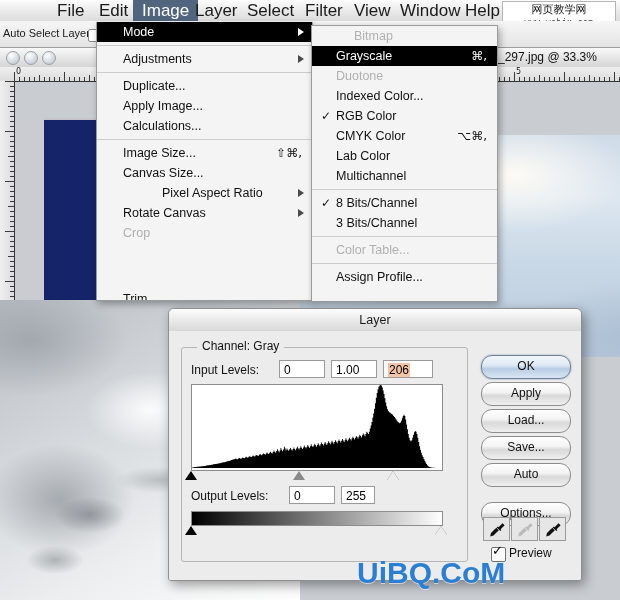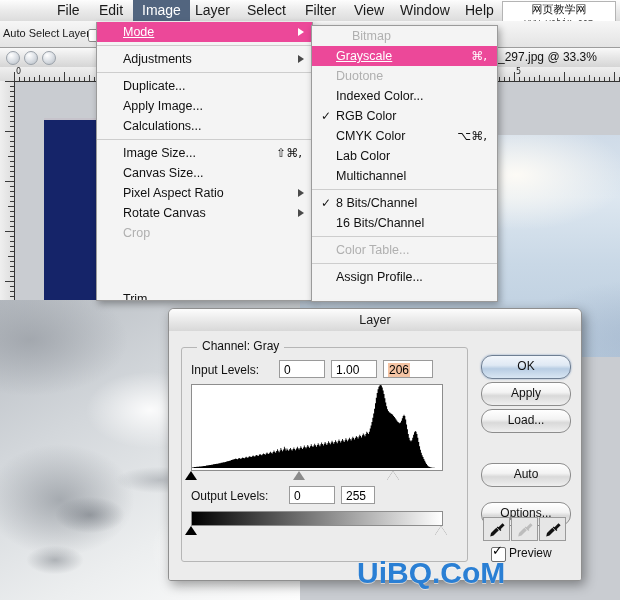--- a/index.html
+++ b/index.html
@@ -41,21 +41,21 @@
   }
 
   
   #navy-rect{position:absolute;left:44px;top:120px;width:52px;height:188px;background:#152469;}
   #navy-rect-top{position:absolute;left:44px;top:118px;width:52px;height:3px;background:#c6c3cb;}
 
   
   #menubar{position:absolute;left:0;top:0;width:620px;height:21px;
     background:linear-gradient(180deg,#fdfdfd 0%,#eaeaea 52%,#dcdcdc 100%);
     border-bottom:1px solid #a9a9a9;}
-  .menu-title{position:absolute;top:0;height:21px;line-height:21px;padding:0 9px;font-size:14px;color:#1a1a1a;white-space:nowrap;}
+  .menu-title{position:absolute;top:0;height:21px;line-height:21px;padding:0 9px;font-size:17px;color:#1a1a1a;white-space:nowrap;}
   .menu-title.sel{background:#52657f;color:#fff;}
   #watermark-top{position:absolute;right:4px;top:1px;width:112px;height:30px;
     background:#ffffff;border:1px solid #b4b4b4;text-align:center;}
   #watermark-top .cn{font-size:11px;line-height:15px;color:#111;letter-spacing:0px;font-family:"DejaVu Sans",sans-serif;}
   #watermark-top .en{font-size:8px;line-height:11px;color:#333;font-family:"DejaVu Sans Mono",monospace;letter-spacing:.5px;}
 
   
   #optionsbar{position:absolute;left:0;top:21px;width:620px;height:26px;
     background:linear-gradient(180deg,#f6f6f6 0%,#e4e4e4 100%);
     border-bottom:1px solid #9d9d9d;}
@@ -84,21 +84,21 @@
 
   
   #image-menu{position:absolute;left:96px;top:22px;width:215px;height:278px;
     background:#f4f4f4;border:1px solid #9b9b9b;border-top:none;
     box-shadow:2px 3px 7px rgba(0,0,0,.32);overflow:hidden;}
   #mode-menu{position:absolute;left:311px;top:25px;width:185px;height:275px;
     background:#f4f4f4;border:1px solid #9b9b9b;
     box-shadow:2px 3px 7px rgba(0,0,0,.32);overflow:hidden;}
   .mi{position:relative;height:20px;line-height:20px;padding-left:26px;font-size:12.5px;color:#101010;white-space:nowrap;}
   .mi.dim{color:#b0b0b0;}
-  .mi.hl{background:#ec4899;color:#fff;text-decoration:underline;}
+  .mi.hl{background:#000000;color:#fff;}
   .mi .shortcut{position:absolute;right:10px;top:0;font-size:12px;font-family:"DejaVu Sans",sans-serif;}
   .mi .arrow{position:absolute;right:8px;top:6px;width:0;height:0;
     border-left:6px solid #4a4a4a;border-top:4px solid transparent;border-bottom:4px solid transparent;}
   .mi.hl .arrow{border-left-color:#fff;}
   .mi .chk{position:absolute;left:9px;top:0;font-size:12px;}
   .sep{height:1px;margin:3px 0;background:#cdcdcd;}
 
   
   #levels{position:absolute;left:168px;top:308px;width:412px;height:271px;
     background:#ececec;border:1px solid #8f8f8f;border-radius:6px 6px 3px 3px;
@@ -382,39 +382,39 @@
     <div class="mi hl" style="padding-left: 26px;"><span>Mode</span><span class="arrow"></span></div>
     <div class="sep"></div>
     <div class="mi" style="padding-left: 26px;"><span>Adjustments</span><span class="arrow"></span></div>
     <div class="sep"></div>
     <div class="mi" style="padding-left: 26px;"><span>Duplicate...</span></div>
     <div class="mi" style="padding-left: 26px;"><span>Apply Image...</span></div>
     <div class="mi" style="padding-left: 26px;"><span>Calculations...</span></div>
     <div class="sep"></div>
     <div class="mi" style="padding-left: 26px;"><span>Image Size...</span><span class="shortcut">⇧⌘,</span></div>
     <div class="mi" style="padding-left: 26px;"><span>Canvas Size...</span></div>
-    <div class="mi" style="padding-left: 26px;"><span>Pixel Aspect Ratio</span><span class="arrow"></span></div>
+    <div class="mi" style="padding-left: 26px; margin-left: 39px;"><span>Pixel Aspect Ratio</span><span class="arrow"></span></div>
     <div class="mi" style="padding-left: 26px;"><span>Rotate Canvas</span><span class="arrow"></span></div>
     <div class="mi dim" style="padding-left: 26px;"><span>Crop</span></div>
     <div class="mi" style="padding-left: 26px; margin-top: 46px;"><span>Trim...</span></div>
     <div class="mi dim" style="padding-left: 26px;"><span>Reveal All</span></div>
   </div>
 
 <div id="mode-menu">
-    <div class="mi dim" style="padding-left: 40px;"><span>Bitmap</span></div>
+    <div class="mi dim" style="padding-left: 6px; margin-left: 36px;"><span>Bitmap</span></div>
     <div class="mi hl" style="padding-left: 24px;"><span>Grayscale</span><span class="shortcut">⌘,</span></div>
     <div class="mi dim" style="padding-left: 24px;"><span>Duotone</span></div>
     <div class="mi" style="padding-left: 24px;"><span>Indexed Color...</span></div>
     <div class="mi" style="padding-left: 24px;"><span class="chk">✓</span><span>RGB Color</span></div>
     <div class="mi" style="padding-left: 24px;"><span>CMYK Color</span><span class="shortcut">⌥⌘,</span></div>
     <div class="mi" style="padding-left: 24px;"><span>Lab Color</span></div>
     <div class="mi" style="padding-left: 24px;"><span>Multichannel</span></div>
     <div class="sep"></div>
     <div class="mi" style="padding-left: 24px;"><span class="chk">✓</span><span>8 Bits/Channel</span></div>
-    <div class="mi" style="padding-left: 24px;"><span>16 Bits/Channel</span></div>
+    <div class="mi" style="padding-left: 24px;"><span>3 Bits/Channel</span></div>
     <div class="sep"></div>
     <div class="mi dim" style="padding-left: 24px;"><span>Color Table...</span></div>
     <div class="sep"></div>
     <div class="mi" style="padding-left: 24px;"><span>Assign Profile...</span></div>
   </div>
 
 <div id="levels">
   <div id="levels-title">Layer</div>
   <div id="levels-body">
 
@@ -448,20 +448,21 @@
 
     <div id="gradbar"></div>
     <div id="slider-out">
       <div class="handle-b" id="oh-black" style="left: -6px;"></div>
       <div class="handle-w" id="oh-white" style="left: 244px;"></div>
     </div>
 
     <div class="btn primary" id="b-ok">OK</div>
     <div class="btn" id="b-cancel">Apply</div>
     <div class="btn" id="b-load">Load...</div>
+    <div class="btn" id="b-save">Save...</div>
     <div class="btn" id="b-auto">Auto</div>
     <div class="btn" id="b-options">Options...</div>
 
     <div id="eyedroppers">
       <div class="eyed">
         <svg width="19" height="18" viewBox="0 0 19 18">
             <path d="M14.5 2.2 L16.6 4.3 L12.6 8.3 L13.4 9.1 L12.4 10.1 L8.7 6.4 L9.7 5.4 L10.5 6.2 Z" fill="#111"></path>
             <path d="M8.3 6.8 L3.0 12.1 L2.2 15.4 L5.5 14.6 L10.8 9.3 Z" fill="#111"></path>
           </svg>
       </div>

